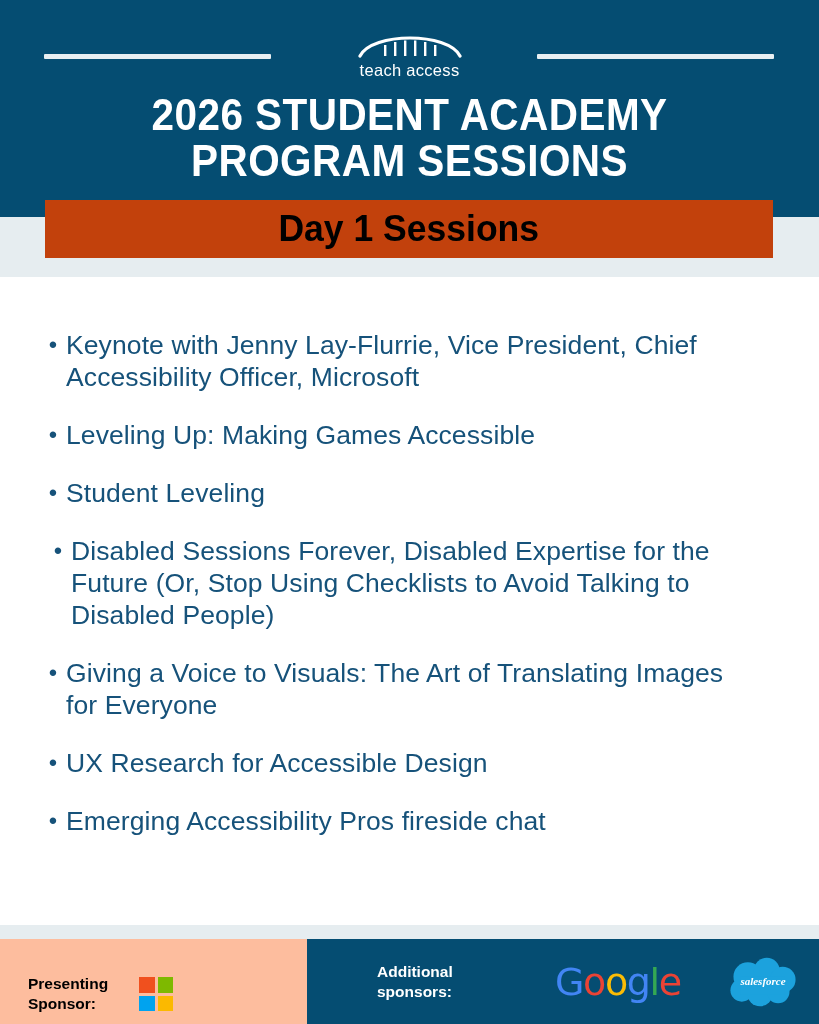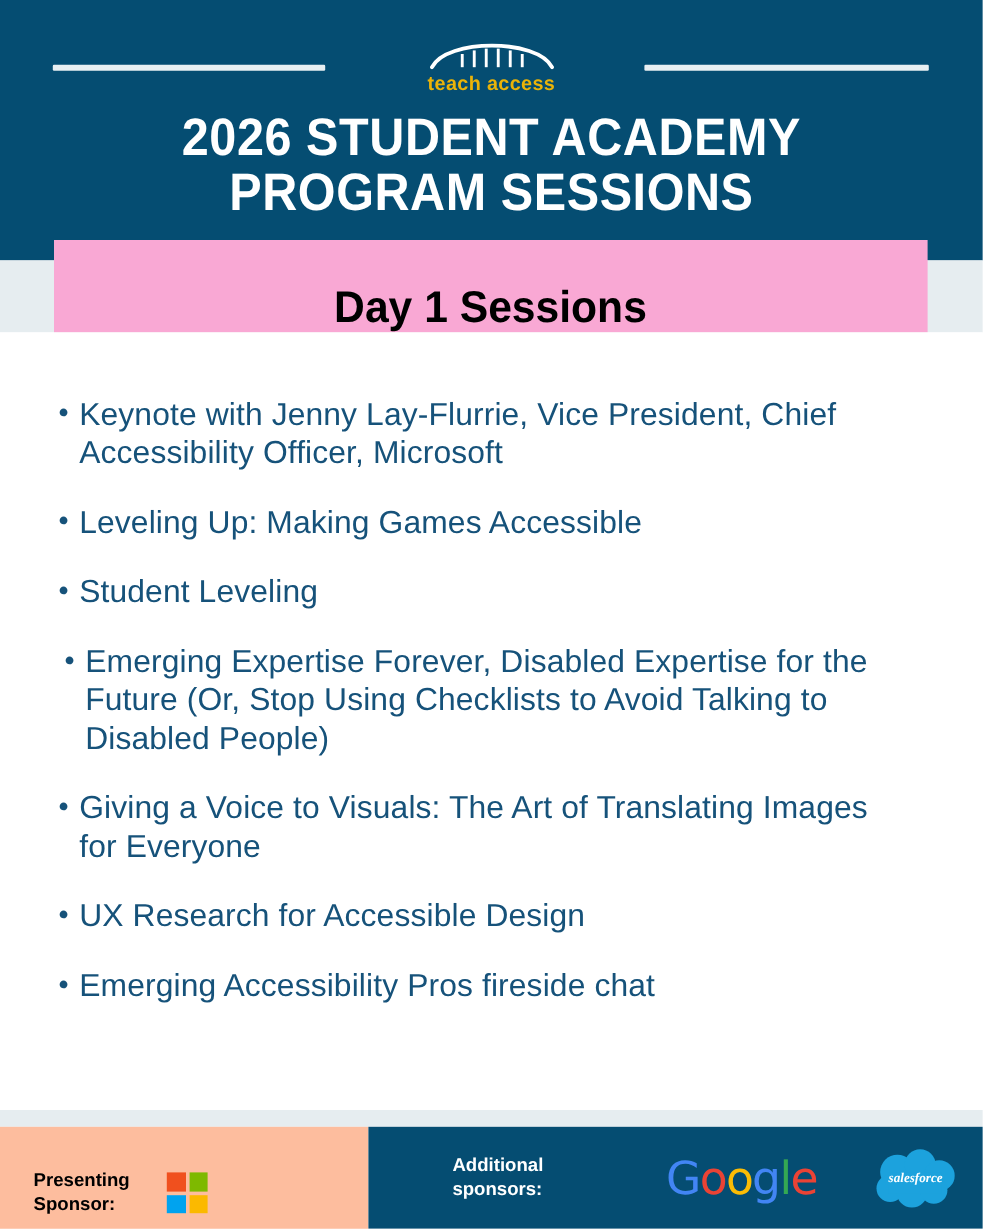--- a/index.html
+++ b/index.html
@@ -35,24 +35,24 @@
 
   .logo-wrap {
     position:absolute; left:0; top:28px;
     width:819px; height:60px;
     display:flex; flex-direction:column;
     align-items:center; justify-content:flex-start;
   }
   .logo-mark { width:104px; height:30px; display:block; }
   .logo-word {
     margin-top:3px;
-    color:#eab308;
+    color:#ffffff;
     font-size:16.5px;
     letter-spacing:0.3px;
-    font-weight:700;
+    font-weight:400;
     white-space:nowrap;
     text-align:center;
   }
 
   .header-title {
     position:absolute; left:0; top:92px;
     width:819px;
     text-align:center;
     color:#ffffff;
     font-family:"Liberation Sans Narrow","Liberation Sans", sans-serif;
@@ -66,23 +66,23 @@
   .header-title .ln { display:block; }
 
   
   .pale-band {
     position:absolute; left:0; top:217px;
     width:819px; height:60px;
     background:#e6edf0;
   }
   .banner {
     position:absolute; left:45px; top:200px;
-    width:728px; height:77px;
-    background:#f9a8d4;
-    display:flex; align-items:flex-end; justify-content:center;
+    width:728px; height:58px;
+    background:#c2410c;
+    display:flex; align-items:center; justify-content:center;
   }
   .banner-text {
     color:#000000;
     font-family:"Liberation Sans Narrow","Liberation Sans", sans-serif;
     font-weight:bold;
     font-size:37px;
     letter-spacing:0px;
     transform:scaleX(0.96);
   }
 
@@ -235,21 +235,21 @@
       <span class="stext">Leveling Up: Making Games Accessible</span>
     </div>
 
     <div class="session-item">
       <span class="bullet">•</span>
       <span class="stext">Student Leveling</span>
     </div>
 
     <div class="session-item indent">
       <span class="bullet">•</span>
-      <span class="stext">Emerging Expertise Forever, Disabled Expertise for the Future (Or, Stop Using Checklists to Avoid Talking to Disabled People)</span>
+      <span class="stext">Disabled Sessions Forever, Disabled Expertise for the Future (Or, Stop Using Checklists to Avoid Talking to Disabled People)</span>
     </div>
 
     <div class="session-item">
       <span class="bullet">•</span>
       <span class="stext">Giving a Voice to Visuals: The Art of Translating Images for Everyone</span>
     </div>
 
     <div class="session-item">
       <span class="bullet">•</span>
       <span class="stext">UX Research for Accessible Design</span>

